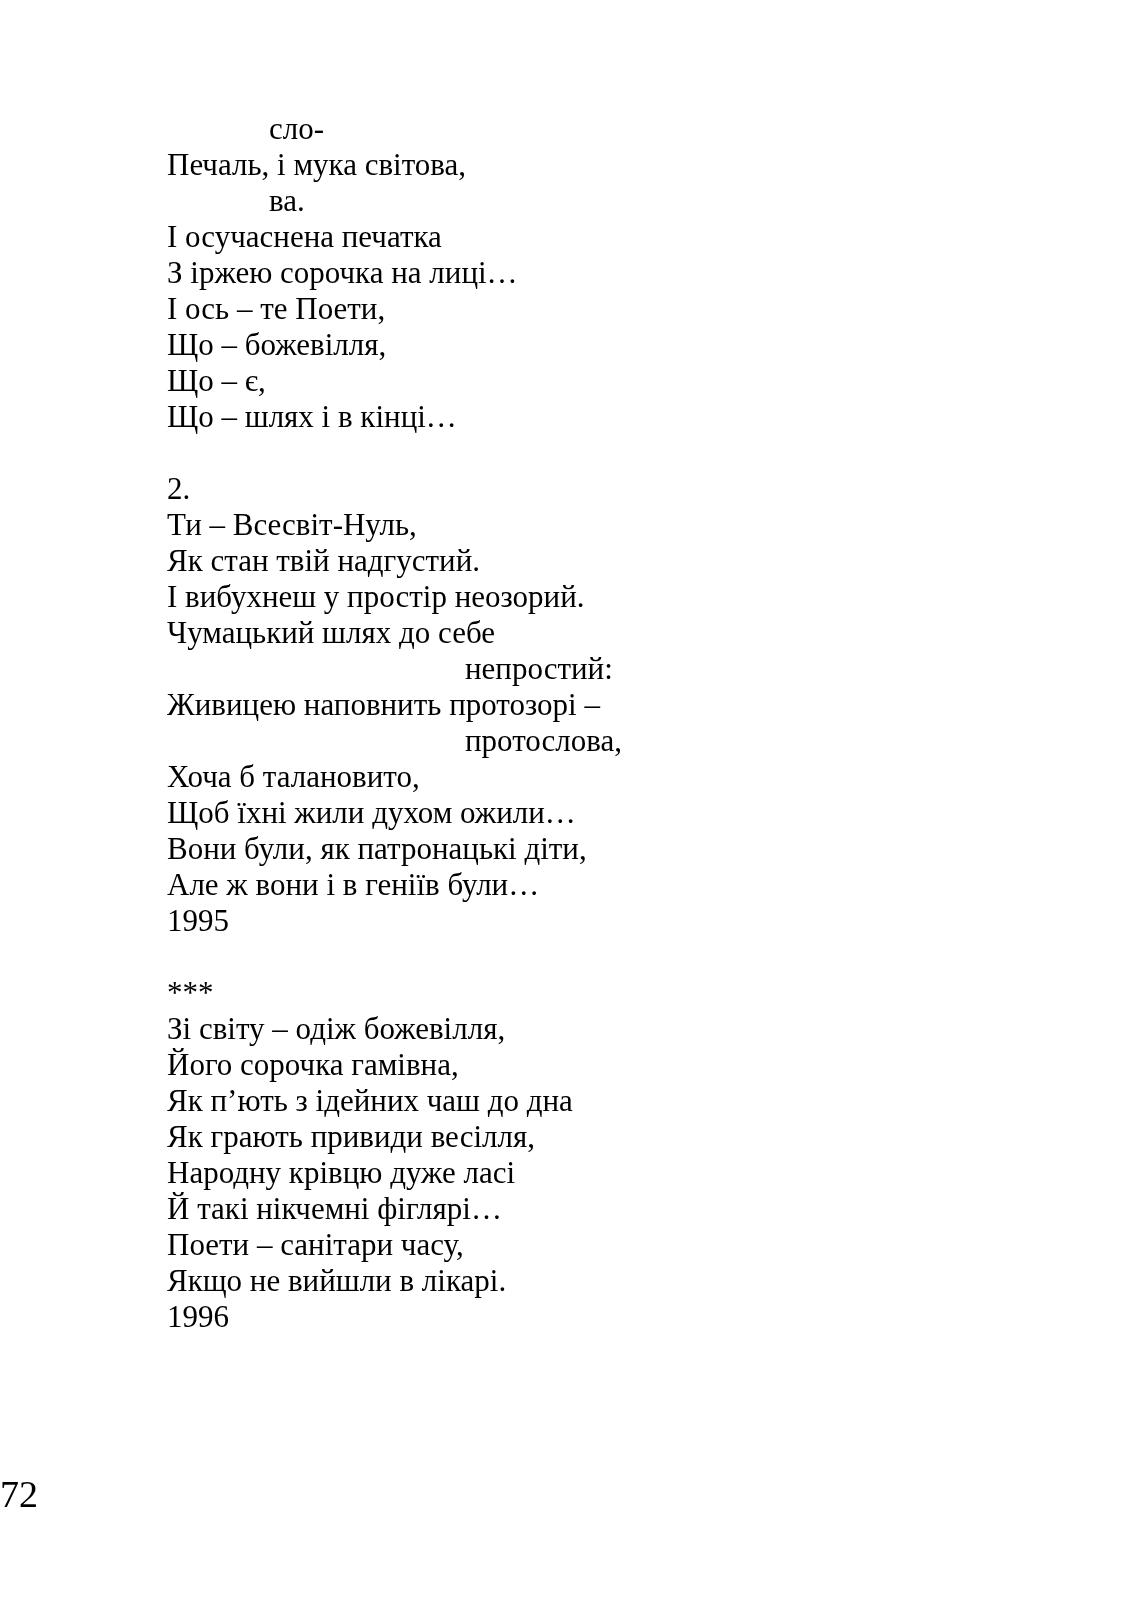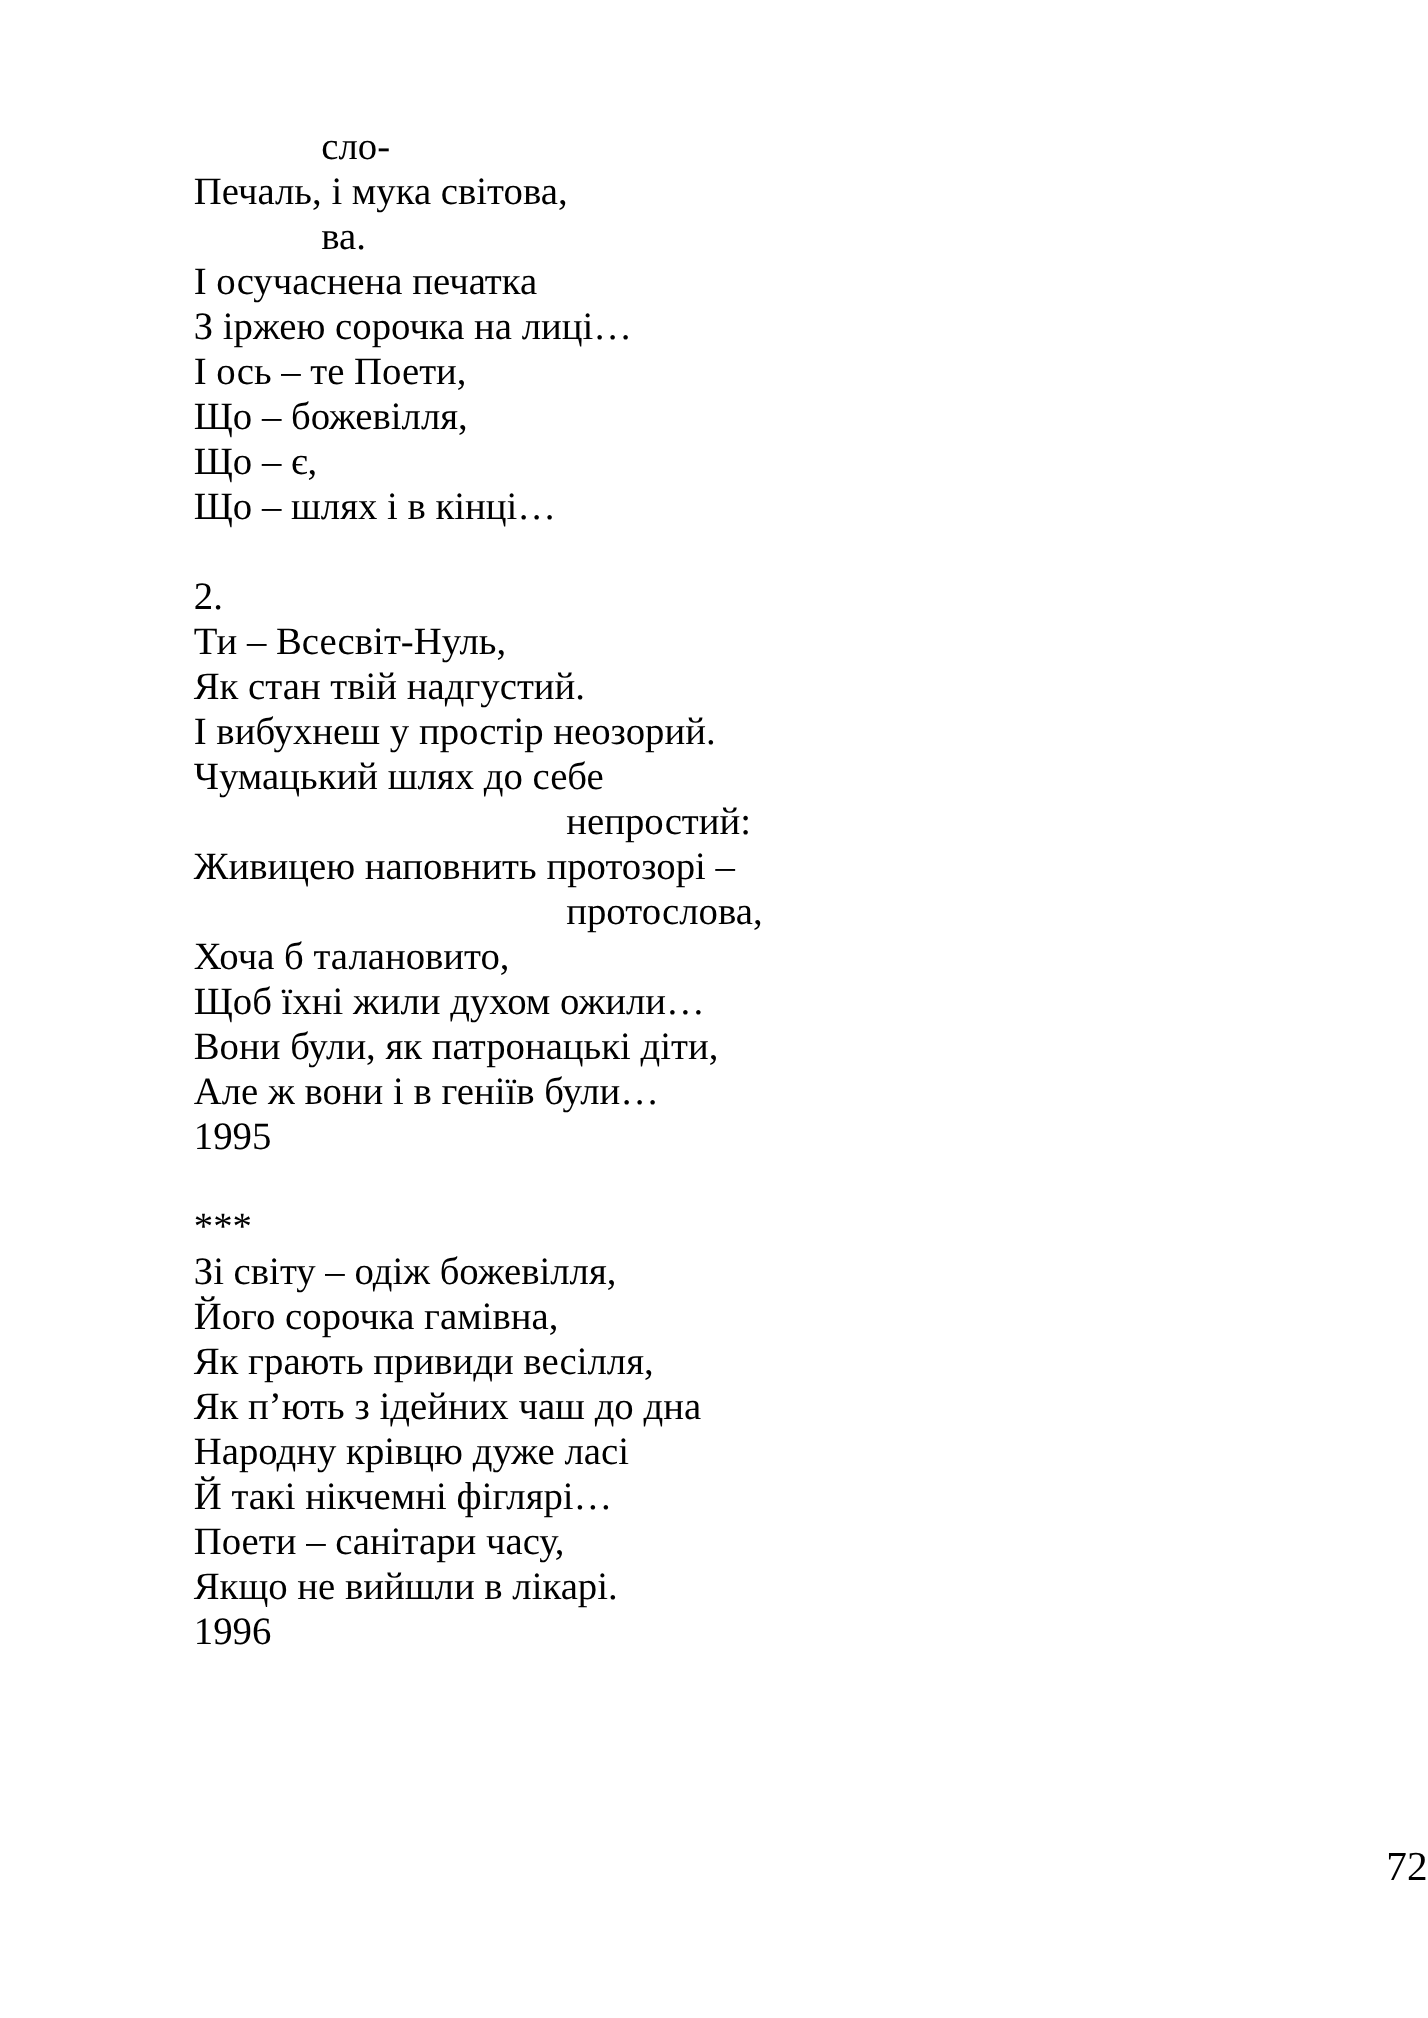--- a/index.html
+++ b/index.html
@@ -17,37 +17,37 @@
     font-family: "Liberation Serif", "DejaVu Serif", serif;
     overflow: hidden;
   }
   .poem {
     position: absolute;
     left: 155px;
     top: 99px;
     font-size: 31px;
     line-height: 36px;
   }
-  .stanza { margin: 0; }
+  .stanza { margin: 12px; }
   .stanza + .stanza { margin-top: 36px; }
   .line {
     white-space: pre;
     min-height: 36px;
   }
   
   .indent-1 { padding-left: 102px; }
   
   .indent-2 { padding-left: 298px; }
   .page-number {
     position: absolute;
     left: 0;
     top: 1476px;
     width: 100%;
-    text-align: right;
-    font-size: 33px;
+    text-align: left;
+    font-size: 38px;
     line-height: 36px;
   }
 </style>
 </head>
 <body>
 
 <div class="page">
 
   <div class="poem">
 
@@ -76,22 +76,22 @@
       <div class="line">Щоб їхні жили духом ожили…</div>
       <div class="line">Вони були, як патронацькі діти,</div>
       <div class="line">Але ж вони і в геніїв були…</div>
       <div class="line">1995</div>
     </div>
 
     <div class="stanza">
       <div class="line">***</div>
       <div class="line">Зі світу – одіж божевілля,</div>
       <div class="line">Його сорочка гамівна,</div>
+      <div class="line">Як п’ють з ідейних чаш до дна</div>
       <div class="line">Як грають привиди весілля,</div>
-      <div class="line">Як п’ють з ідейних чаш до дна</div>
       <div class="line">Народну крівцю дуже ласі</div>
       <div class="line">Й такі нікчемні фіглярі…</div>
       <div class="line">Поети – санітари часу,</div>
       <div class="line">Якщо не вийшли в лікарі.</div>
       <div class="line">1996</div>
     </div>
 
   </div>
 
   <div class="page-number">72</div>

